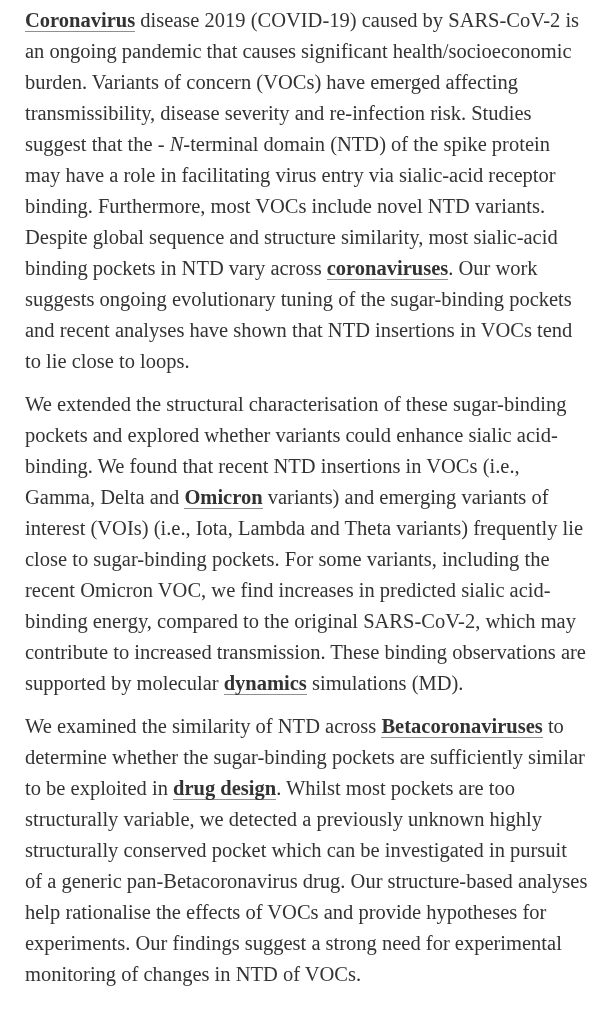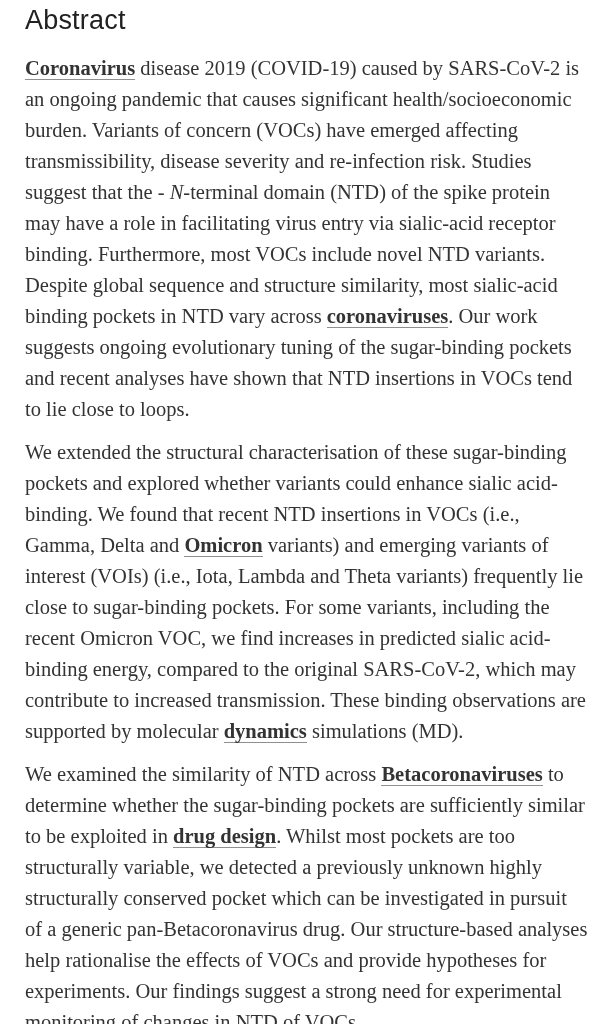--- a/index.html
+++ b/index.html
@@ -46,19 +46,18 @@
     font-weight: bold;
   }
   .italic {
     font-style: italic;
   }
 </style>
 </head>
 <body>
 
 <div class="abstract-section">
-  <h2 class="abstract-heading">Abstract</h2>
   <div id="abstract-paragraphs">
       <p class="para"><span class="topic-link">Coronavirus</span><span> disease 2019 (COVID-19) caused by SARS-CoV-2 is an ongoing pandemic that causes significant health/socioeconomic burden. Variants of concern (VOCs) have emerged affecting transmissibility, disease severity and re-infection risk. Studies suggest that the - </span><span class="italic">N</span><span>-terminal domain (NTD) of the spike protein may have a role in facilitating virus entry via sialic-acid receptor binding. Furthermore, most VOCs include novel NTD variants. Despite global sequence and structure similarity, most sialic-acid binding pockets in NTD vary across </span><span class="topic-link">coronaviruses</span><span>. Our work suggests ongoing evolutionary tuning of the sugar-binding pockets and recent analyses have shown that NTD insertions in VOCs tend to lie close to loops.</span></p>
       <p class="para"><span>We extended the structural characterisation of these sugar-binding pockets and explored whether variants could enhance sialic acid-binding. We found that recent NTD insertions in VOCs (i.e., Gamma, Delta and </span><span class="topic-link">Omicron</span><span> variants) and emerging variants of interest (VOIs) (i.e., Iota, Lambda and Theta variants) frequently lie close to sugar-binding pockets. For some variants, including the recent Omicron VOC, we find increases in predicted sialic acid-binding energy, compared to the original SARS-CoV-2, which may contribute to increased transmission. These binding observations are supported by molecular </span><span class="topic-link">dynamics</span><span> simulations (MD).</span></p>
       <p class="para"><span>We examined the similarity of NTD across </span><span class="topic-link">Betacoronaviruses</span><span> to determine whether the sugar-binding pockets are sufficiently similar to be exploited in </span><span class="topic-link">drug design</span><span>. Whilst most pockets are too structurally variable, we detected a previously unknown highly structurally conserved pocket which can be investigated in pursuit of a generic pan-Betacoronavirus drug. Our structure-based analyses help rationalise the effects of VOCs and provide hypotheses for experiments. Our findings suggest a strong need for experimental monitoring of changes in NTD of VOCs.</span></p>
     </div>
 </div>
 
 </body></html>

